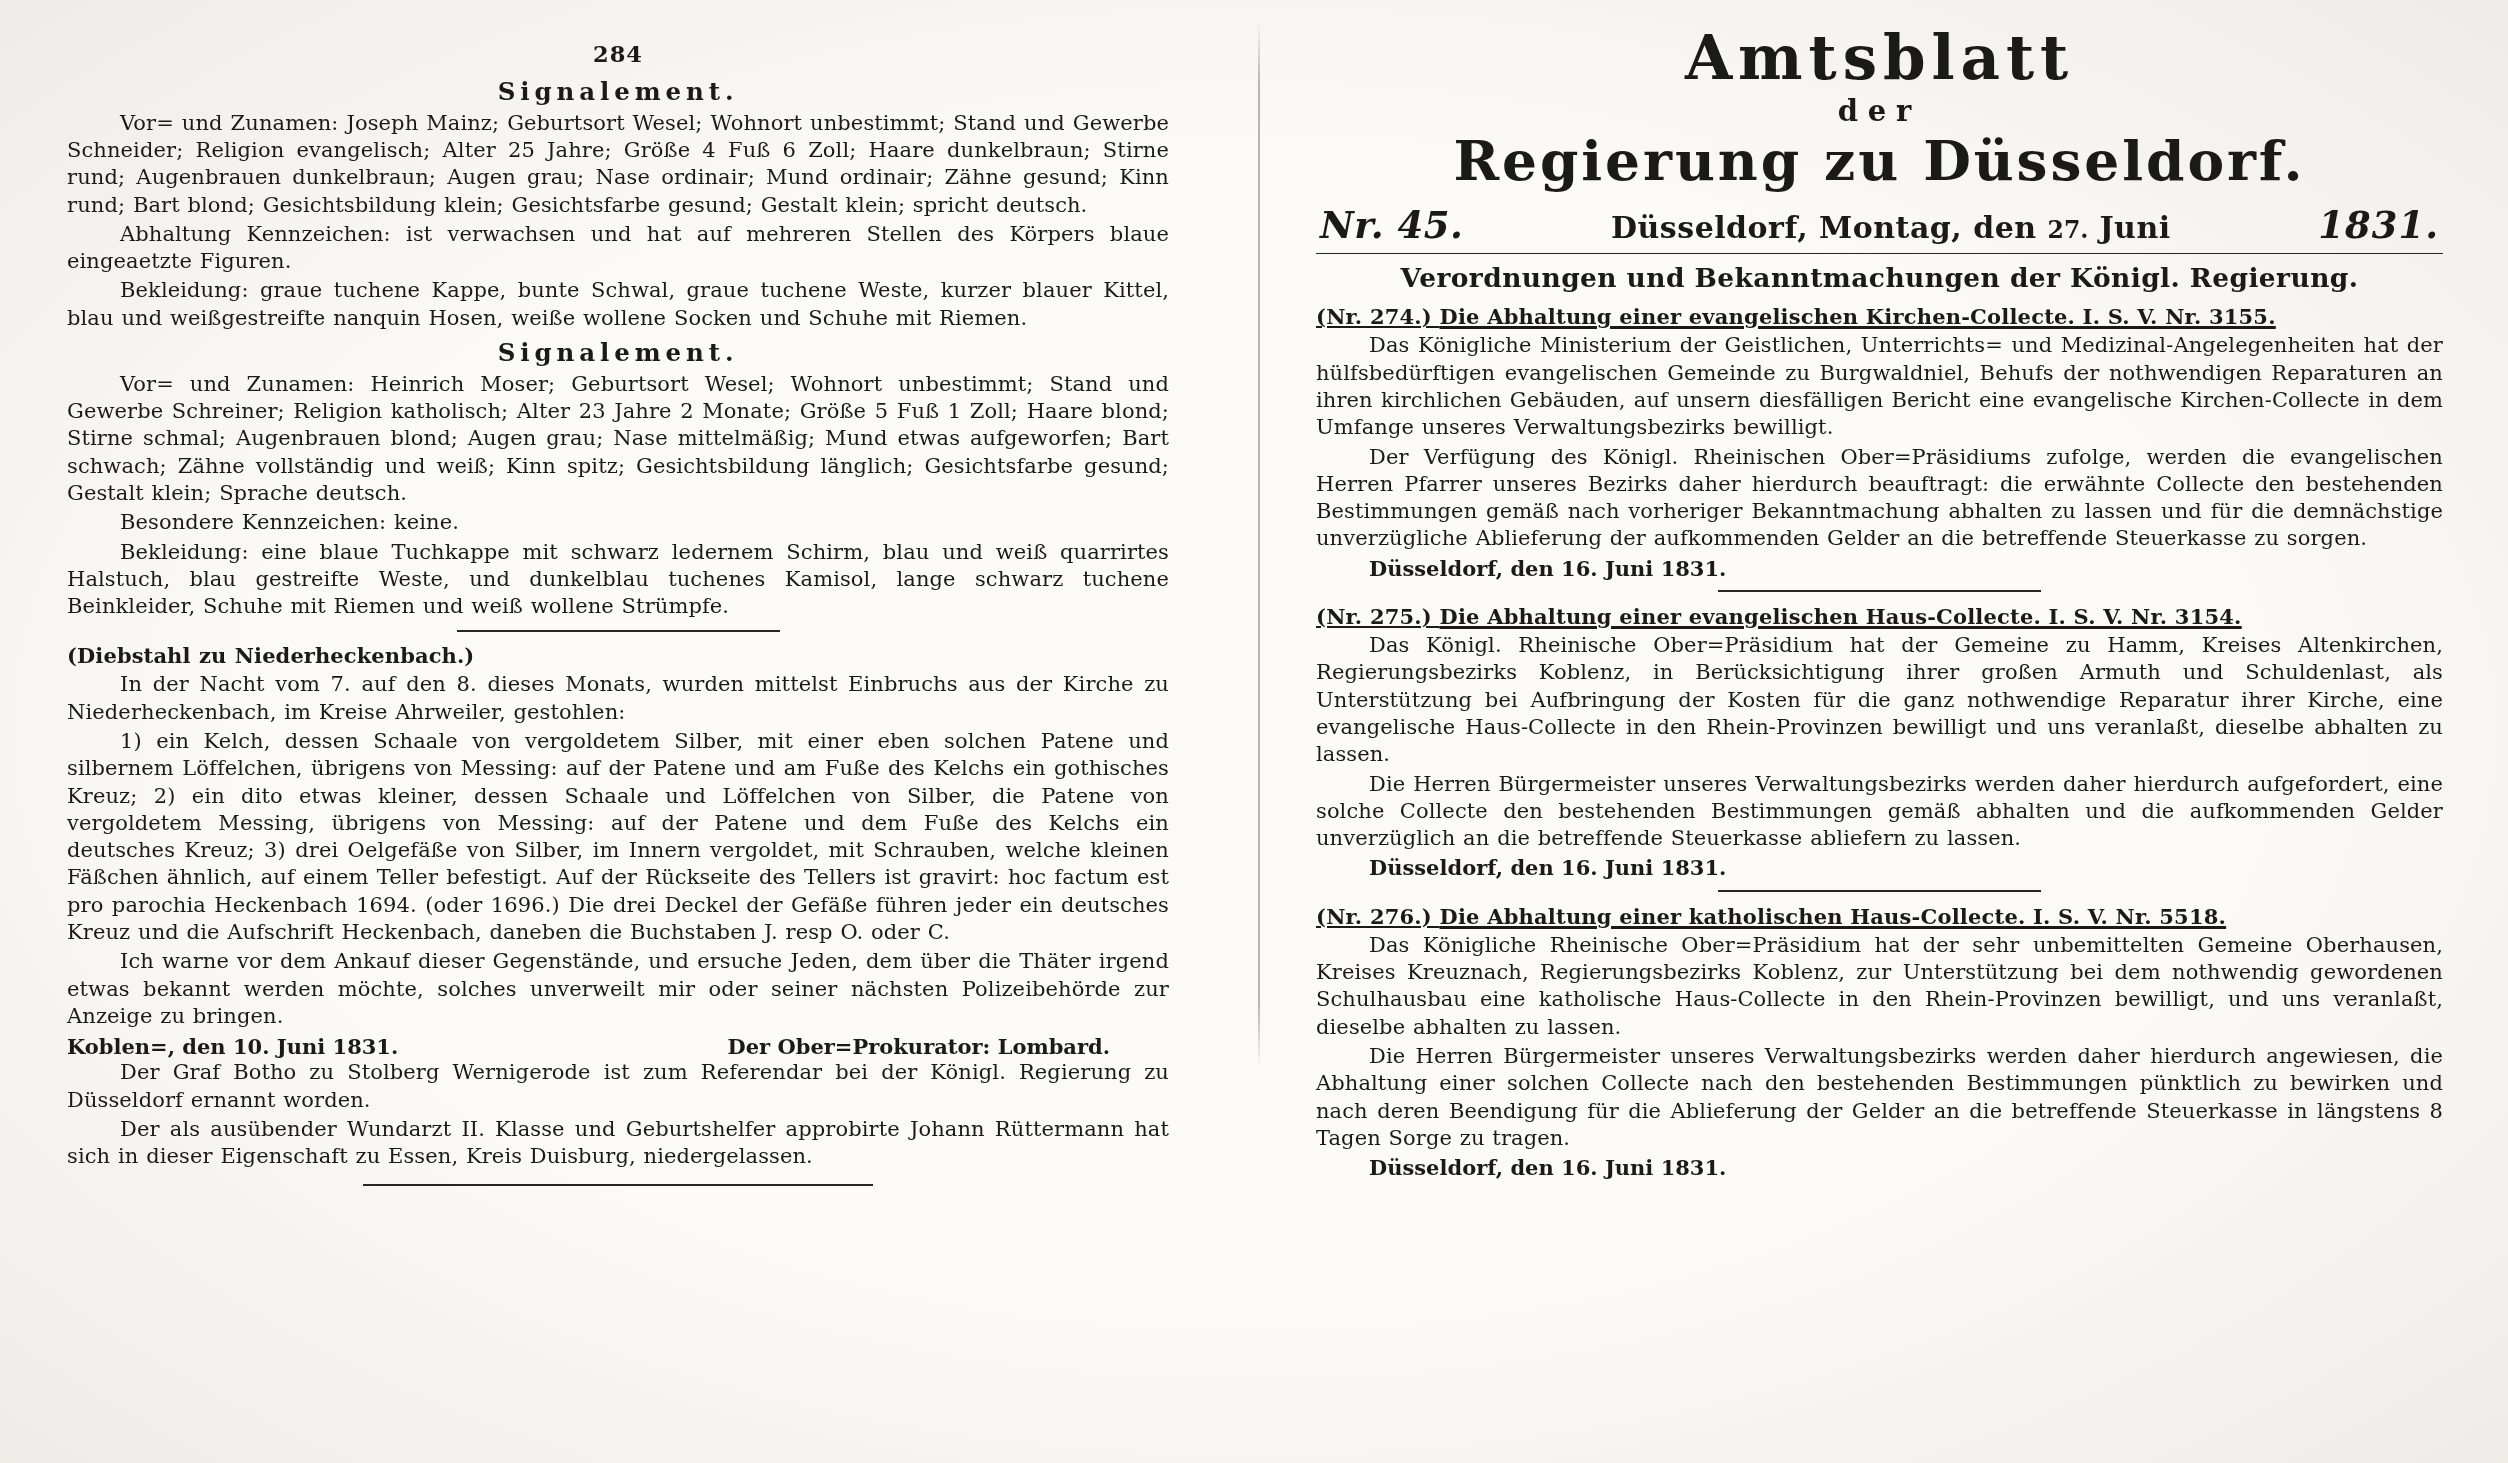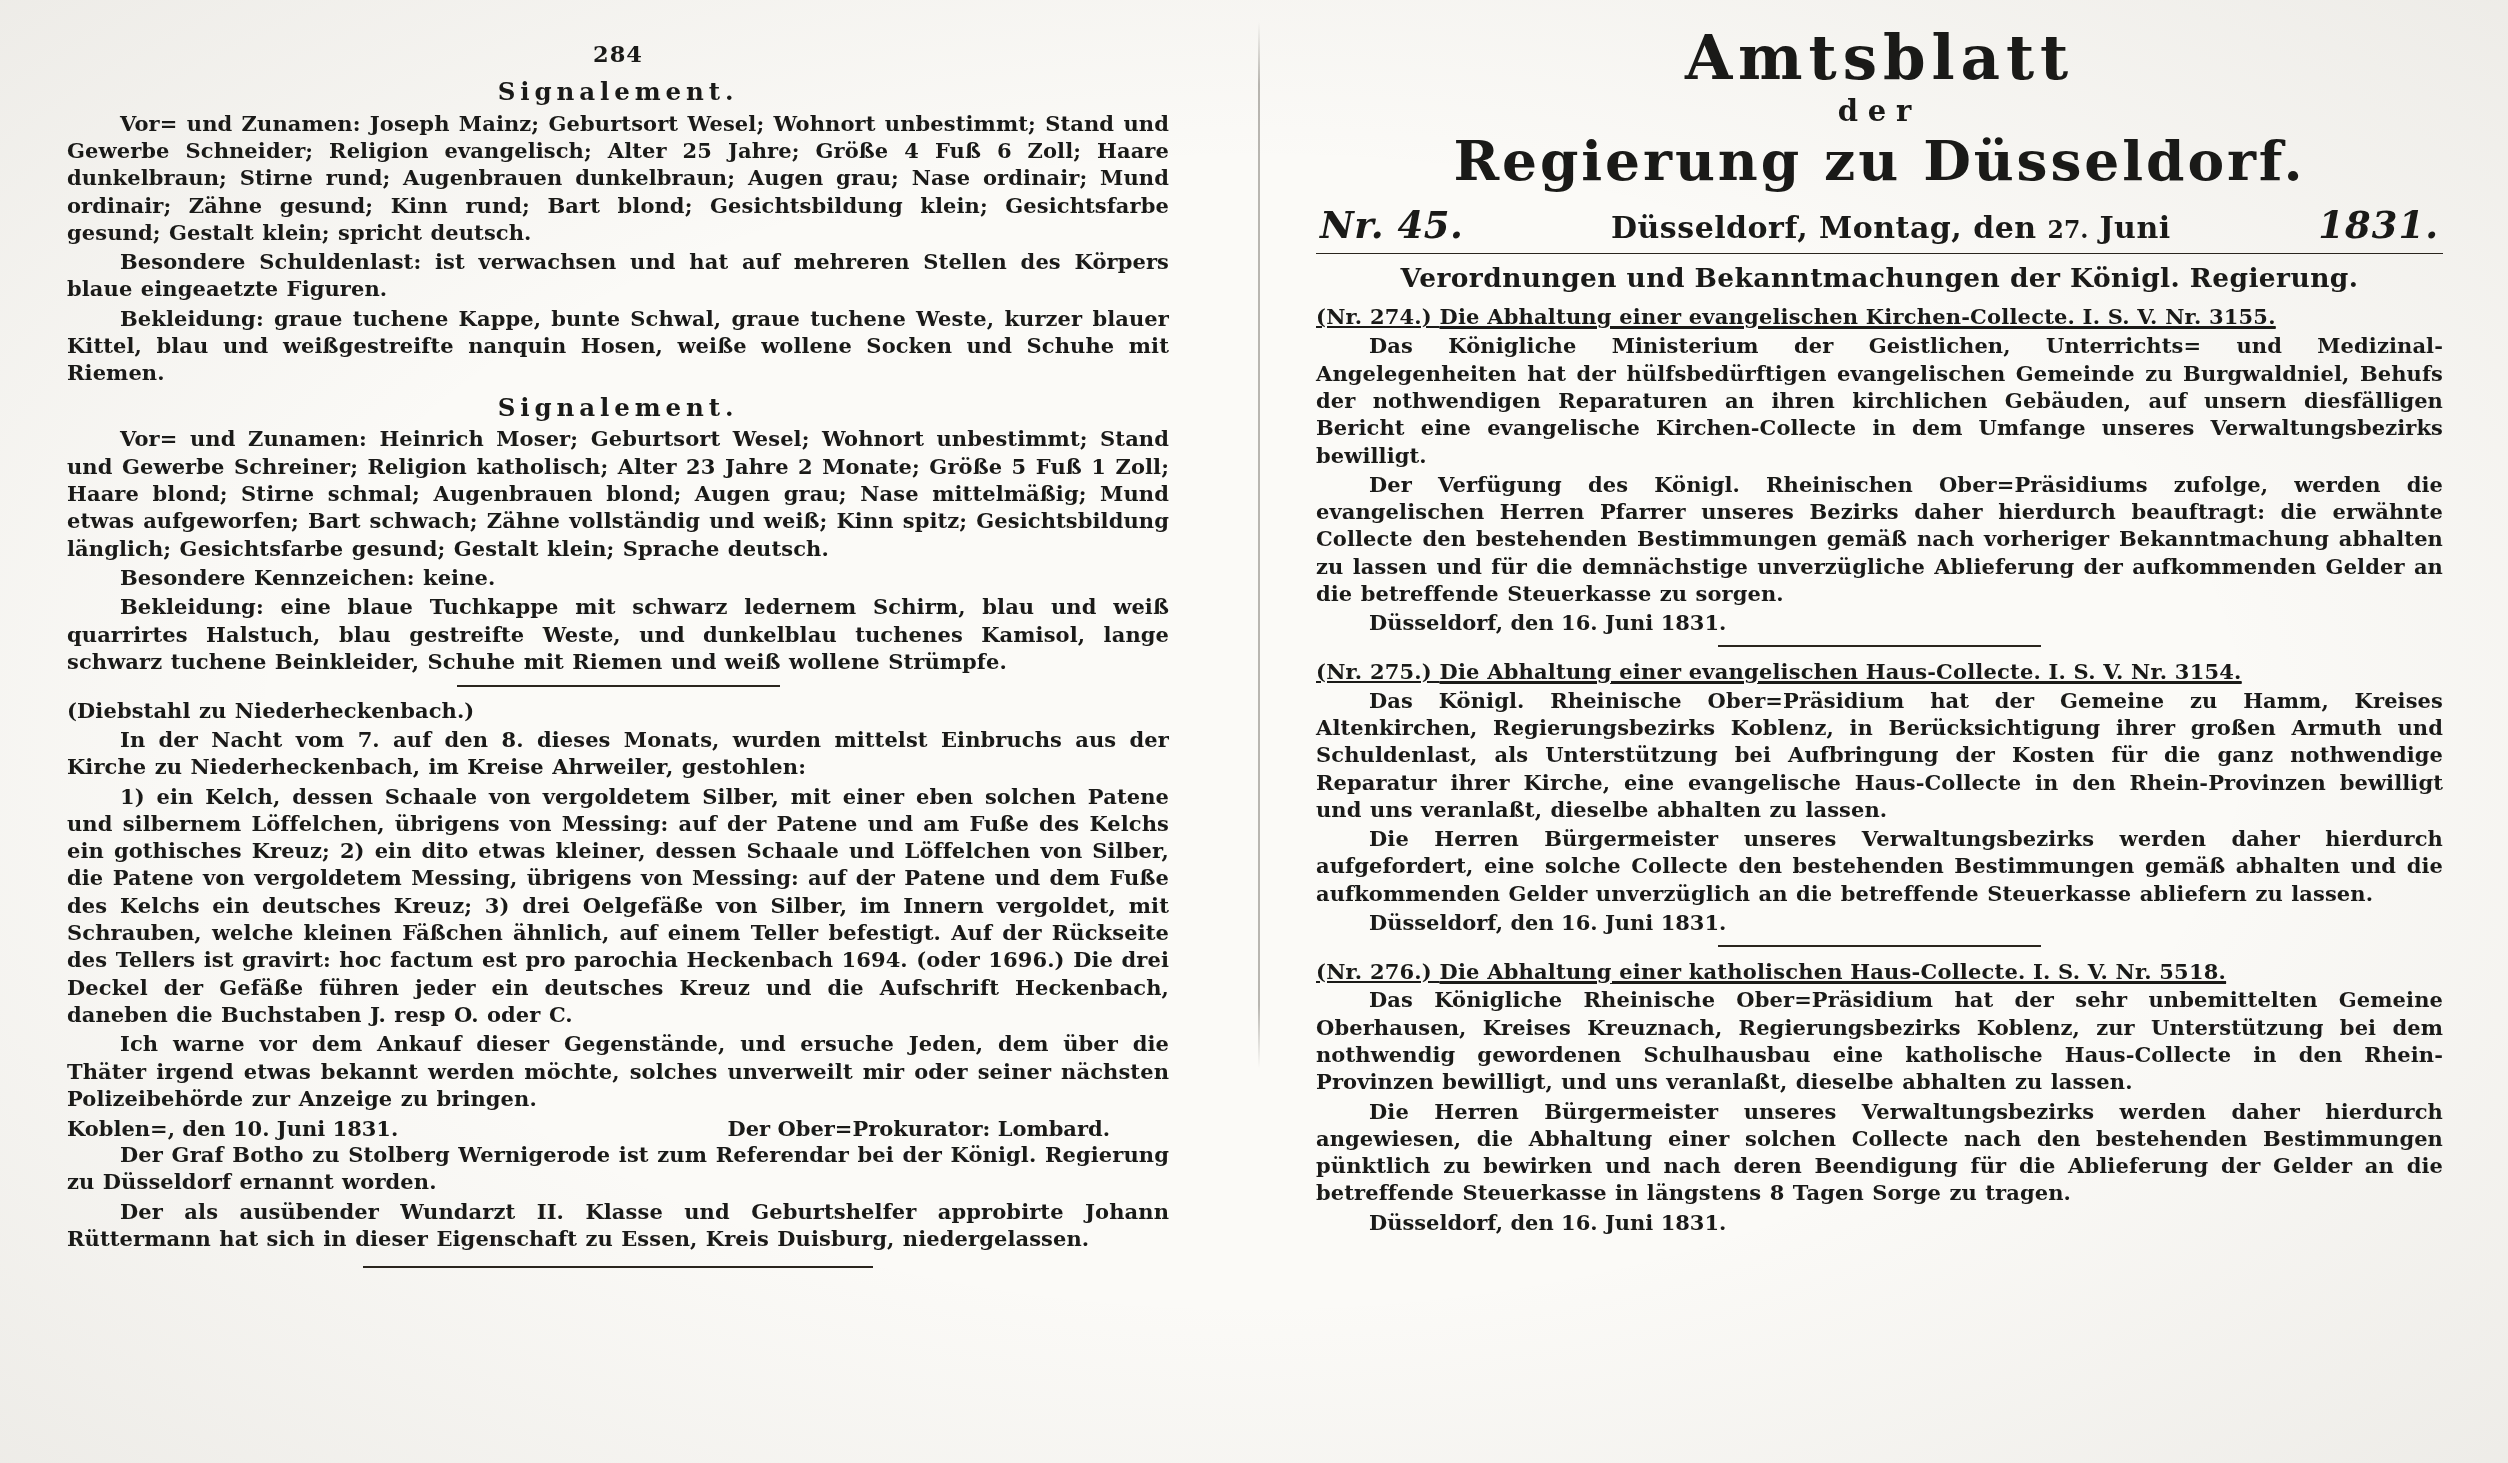--- a/index.html
+++ b/index.html
@@ -78,21 +78,21 @@
     font-weight: 700;
     margin: 5.9px 0 3.9px 0;
   }
   p.body {
     margin: 0 0 2px 0;
     font-size: 21px;
     line-height: 1.30;
     text-align: justify;
     text-justify: inter-word;
     text-indent: 53px;
-    font-weight: 700;
+    font-weight: 400;
     letter-spacing: 0.1px;
     word-spacing: 1px;
   }
   p.body.noind { text-indent: 0; }
   .rule {
     border: none;
     border-top: 2px solid #2a251e;
     margin: 9.8px auto 9.8px auto;
   }
   .rule.short { width: 323px; }
@@ -188,21 +188,21 @@
 
 <div class="page">
   <div class="columns">
 
     <div class="col col-left">
 
       <div class="folio">284</div>
 
       <div class="blocktitle">Signalement.</div>
       <p class="body">Vor= und Zunamen: Joseph Mainz; Geburtsort Wesel; Wohnort unbestimmt; Stand und Gewerbe Schneider; Religion evangelisch; Alter 25 Jahre; Größe 4 Fuß 6 Zoll; Haare dunkelbraun; Stirne rund; Augenbrauen dunkelbraun; Augen grau; Nase ordinair; Mund ordinair; Zähne gesund; Kinn rund; Bart blond; Gesichtsbildung klein; Gesichtsfarbe gesund; Gestalt klein; spricht deutsch.</p>
-      <p class="body">Besondere Schuldenlast: ist verwachsen und hat auf mehreren Stellen des Körpers blaue eingeaetzte Figuren.</p>
+      <p class="body">Abhaltung Kennzeichen: ist verwachsen und hat auf mehreren Stellen des Körpers blaue eingeaetzte Figuren.</p>
       <p class="body">Bekleidung: graue tuchene Kappe, bunte Schwal, graue tuchene Weste, kurzer blauer Kittel, blau und weißgestreifte nanquin Hosen, weiße wollene Socken und Schuhe mit Riemen.</p>
 
       <div class="blocktitle">Signalement.</div>
       <p class="body">Vor= und Zunamen: Heinrich Moser; Geburtsort Wesel; Wohnort unbestimmt; Stand und Gewerbe Schreiner; Religion katholisch; Alter 23 Jahre 2 Monate; Größe 5 Fuß 1 Zoll; Haare blond; Stirne schmal; Augenbrauen blond; Augen grau; Nase mittelmäßig; Mund etwas aufgeworfen; Bart schwach; Zähne vollständig und weiß; Kinn spitz; Gesichtsbildung länglich; Gesichtsfarbe gesund; Gestalt klein; Sprache deutsch.</p>
       <p class="body">Besondere Kennzeichen: keine.</p>
       <p class="body">Bekleidung: eine blaue Tuchkappe mit schwarz ledernem Schirm, blau und weiß quarrirtes Halstuch, blau gestreifte Weste, und dunkelblau tuchenes Kamisol, lange schwarz tuchene Beinkleider, Schuhe mit Riemen und weiß wollene Strümpfe.</p>
 
       <hr class="rule short">
 
       <p class="body noind" style="font-weight:700">(Diebstahl zu Niederheckenbach.)</p>

